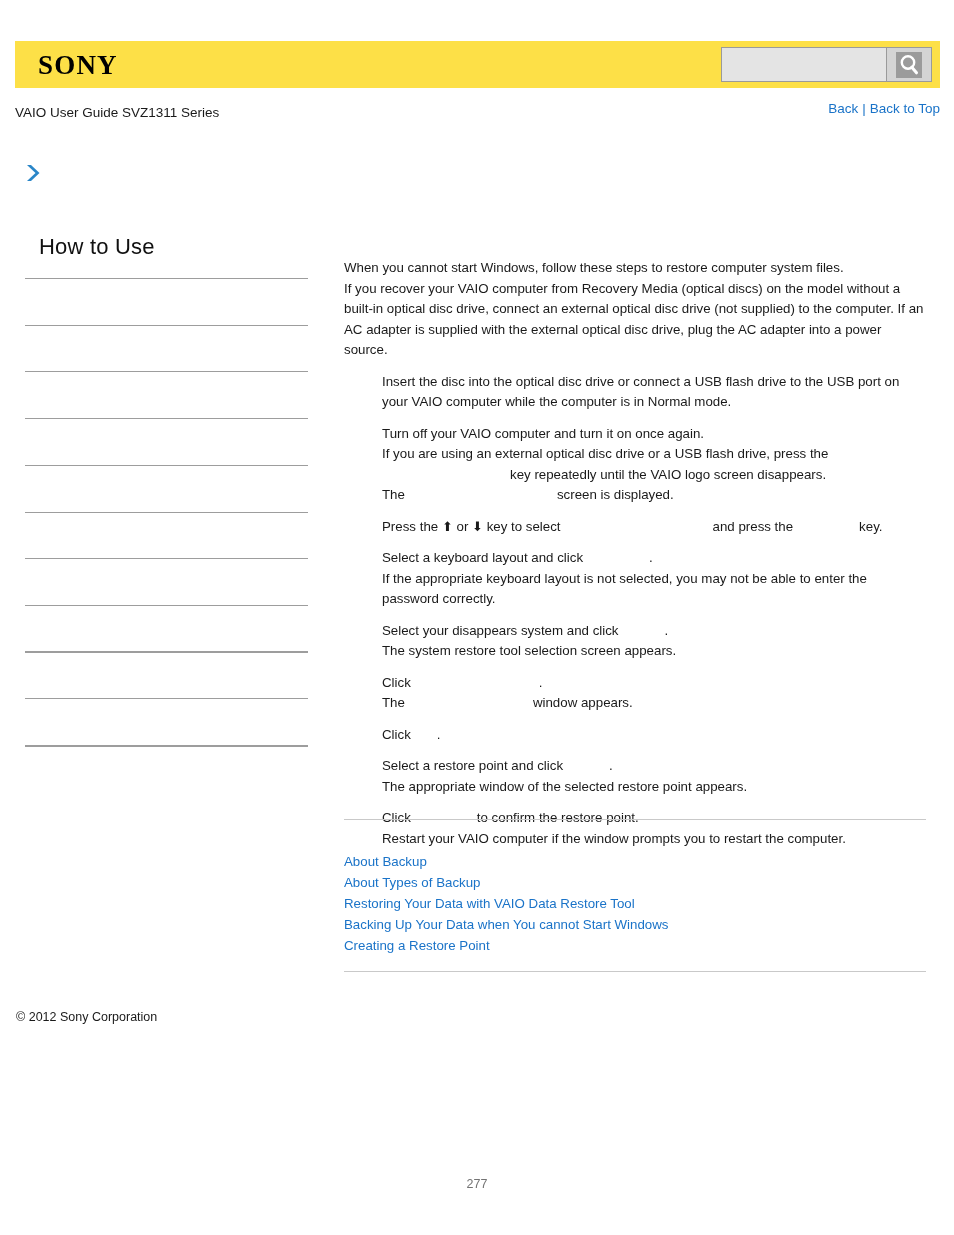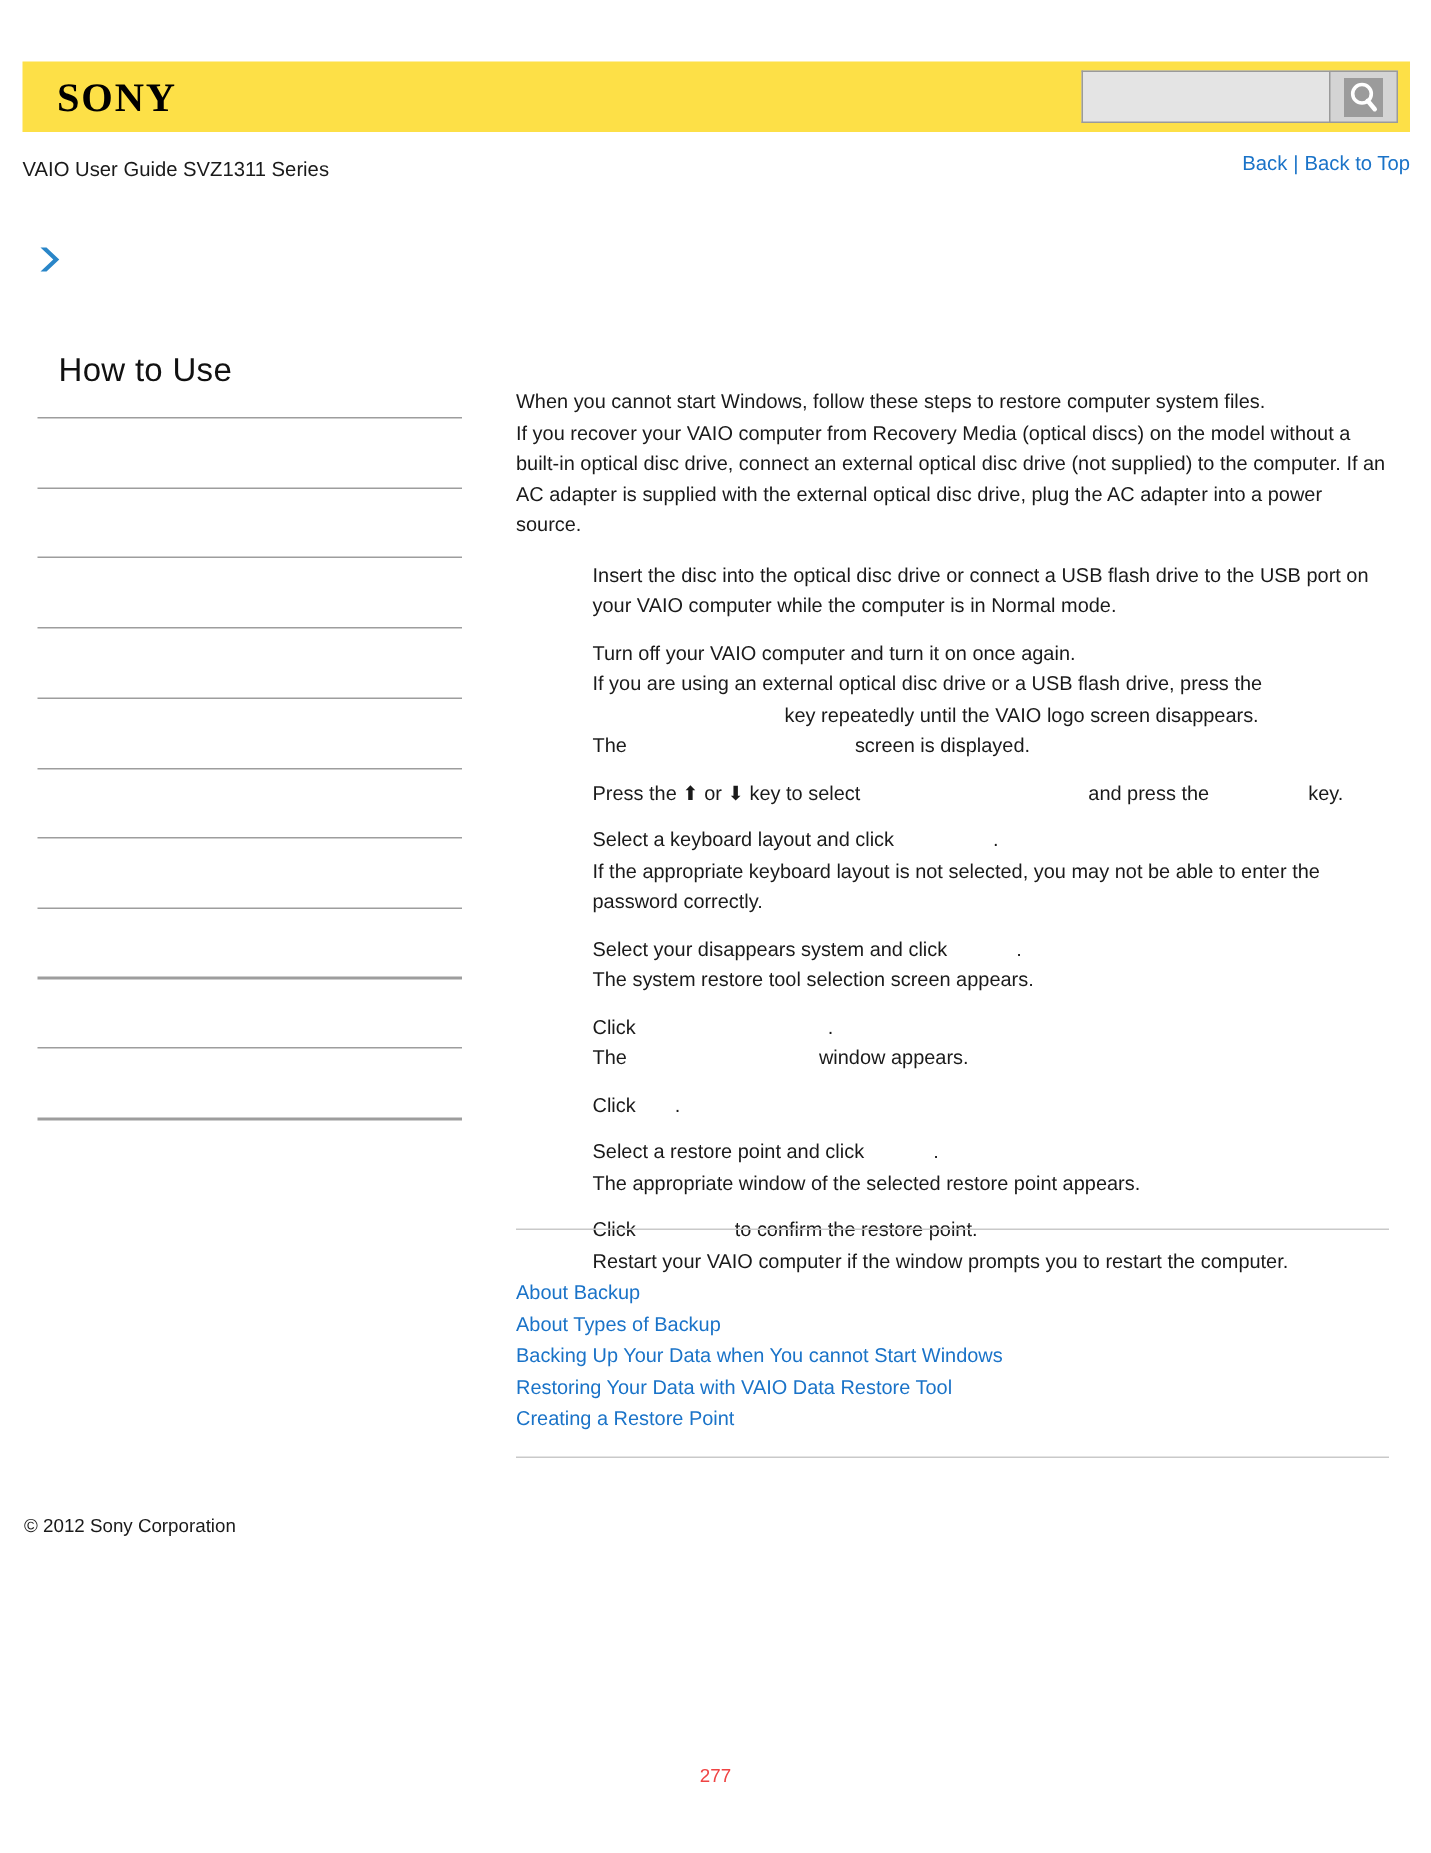--- a/index.html
+++ b/index.html
@@ -158,21 +158,21 @@
     font-size: 13.3px;
     line-height: 20.5px;
     color: #1a1a1a;
   }
   .intro p { margin: 0; }
   .intro {
     margin-bottom: 11px;
   }
   ol.steps {
     list-style: none;
-    margin: 13px;
+    margin: 0;
     padding: 0;
   }
   ol.steps > li {
     margin: 0 0 11px 0;
     padding-left: 38px;
     position: relative;
   }
   ol.steps > li:last-child { margin-bottom: 0; }
   .step-line { display: block; }
   .gap-xs { display: inline-block; width: 26px; }
@@ -220,21 +220,21 @@
     text-align: center;
   }
 
   .page-number {
     position: absolute;
     left: 0;
     top: 1177px;
     width: 954px;
     text-align: center;
     font-size: 12.5px;
-    color: #ef4444;
+    color: #737373;
   }
 </style>
 </head>
 <body>
 
 <div class="header-bar">
   <div class="sony-logo">SONY</div>
   <div class="search-wrap">
     <input class="search-input" type="text" placeholder="" style="">
     <button class="search-button">
@@ -374,21 +374,21 @@
     </li>
 
   </ol>
 </div>
 
 <div class="hr-content" id="hr-top"></div>
 
 <div class="related">
   <a href="#">About Backup</a>
   <a href="#">About Types of Backup</a>
+  <a href="#">Restoring Your Data with VAIO Data Restore Tool</a>
   <a href="#">Backing Up Your Data when You cannot Start Windows</a>
-  <a href="#">Restoring Your Data with VAIO Data Restore Tool</a>
   <a href="#">Creating a Restore Point</a>
 </div>
 
 <div class="hr-content" id="hr-bottom"></div>
 
 <div class="copyright">© 2012 Sony Corporation</div>
 <div class="page-number">277</div>
 
 </body></html>

